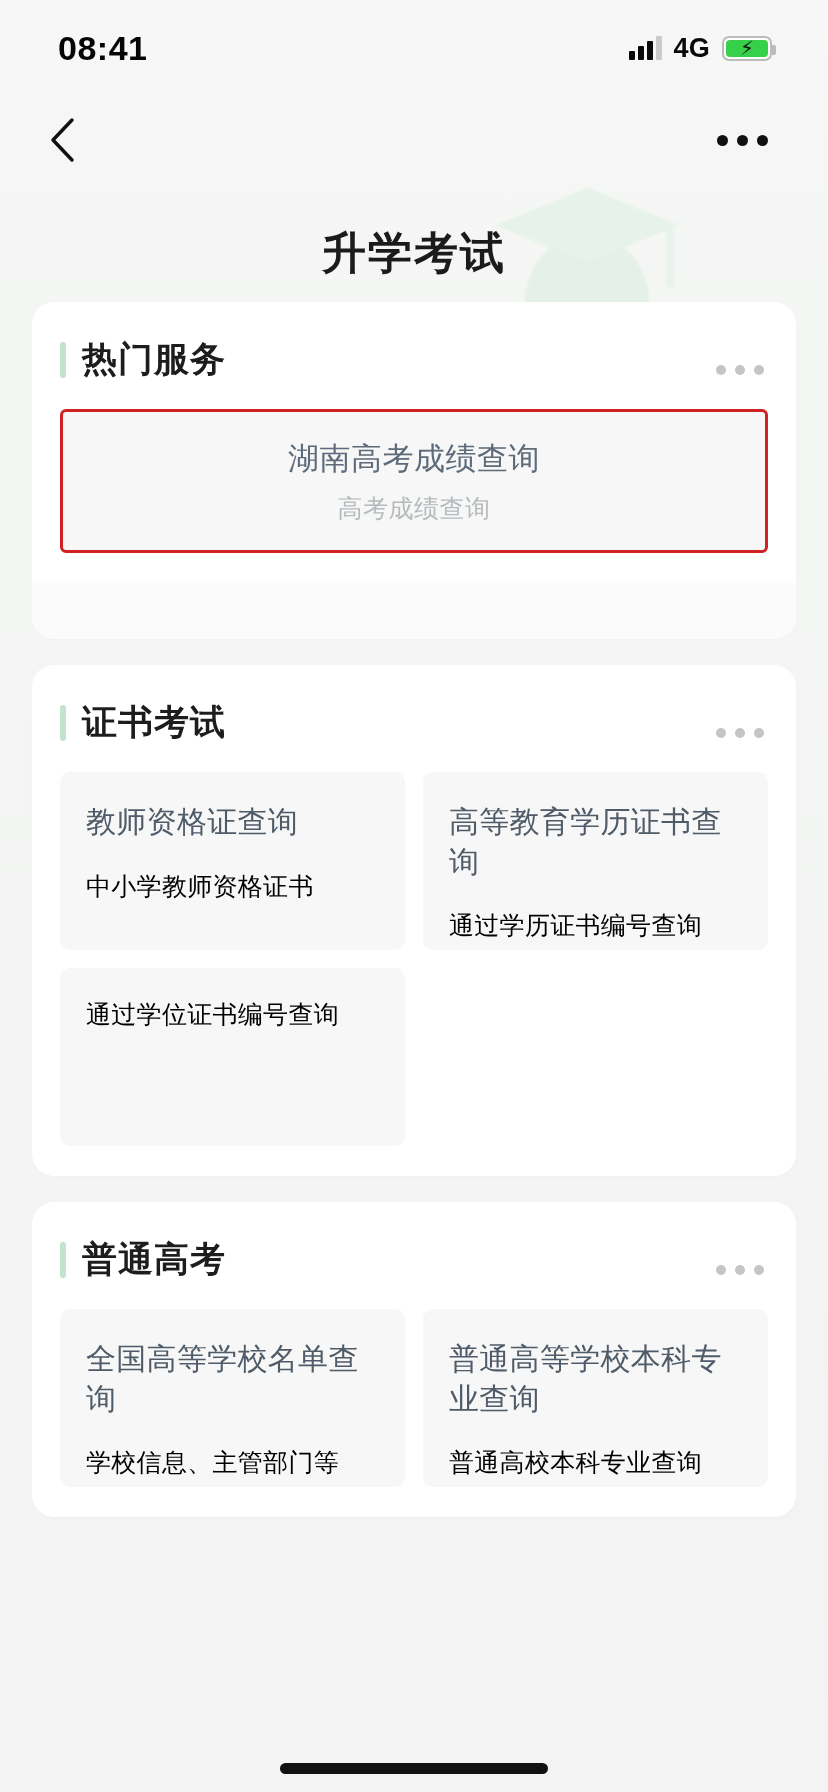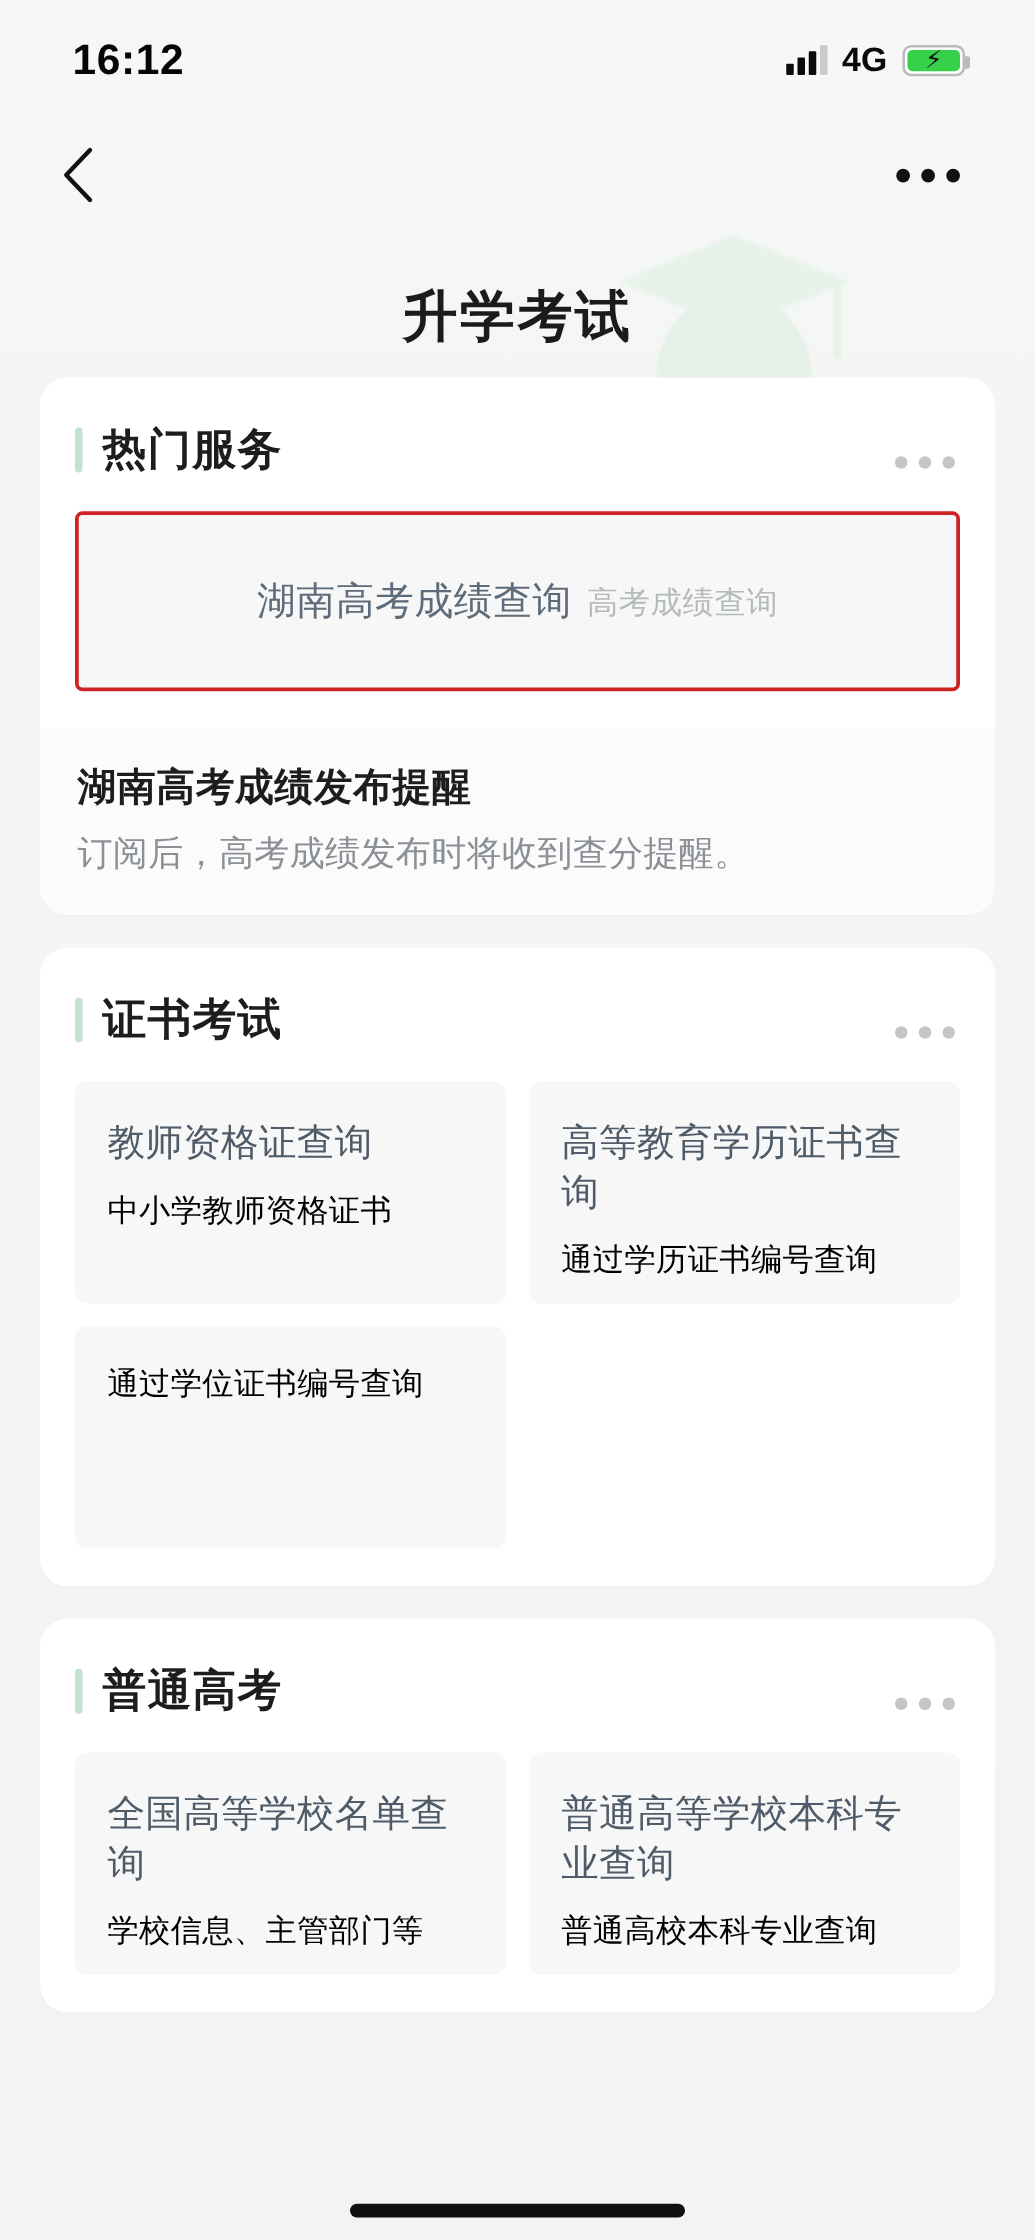--- a/index.html
+++ b/index.html
@@ -118,21 +118,21 @@
     width: 10px; height: 10px; border-radius: 50%; background: #c3c6c5; display: block;
   }
 
   
   .hot-wrap { padding: 0 28px 30px 28px; }
   .hot-tile {
     background: #f6f7f6;
     border: 3px solid #cf2222;
     border-radius: 6px;
     height: 144px;
-    display: flex; flex-direction: row;
+    display: flex; flex-direction: column;
     align-items: center; justify-content: center; gap: 12px;
   }
   .hot-title { font-size: 31px; color: #5d6b7a; letter-spacing: 0.5px; }
   .hot-sub { font-size: 25px; color: #b5babd; letter-spacing: 0.5px; }
 
   
   .sub-row {
     display: flex; align-items: center; justify-content: space-between;
     background: #fafbfa;
     border-radius: 0 0 22px 22px;
@@ -157,21 +157,21 @@
     display: grid;
     grid-template-columns: 1fr 1fr;
     gap: 18px;
     padding: 0 28px 30px 28px;
   }
   .tile {
     background: #f6f7f6;
     border-radius: 10px;
     min-height: 178px;
     padding: 30px 26px 0 26px;
-    display: flex; flex-direction: column; gap: 18px;
+    display: flex; flex-direction: column; gap: 28px;
   }
   .tile-title {
     font-size: 30px; color: #4f5b68; line-height: 1.32; letter-spacing: 0.3px;
   }
   .tile-sub {
     font-size: 25px; color: #000000; line-height: 1.3; letter-spacing: 0.3px;
   }
   .tile.ghost { background: transparent; }
 
   
@@ -180,21 +180,21 @@
     transform: translateX(-50%);
     width: 268px; height: 11px; border-radius: 6px; background: #111;
   }
 </style>
 </head>
 <body>
 
 <div class="phone">
 
   <div class="statusbar">
-    <div class="status-time">16:12</div>
+    <div class="status-time">08:41</div>
     <div class="status-right">
       <span class="signal">
           <i></i>
           <i></i>
           <i></i>
           <i></i>
         </span>
       <span class="net-label">4G</span>
       <span class="battery">
         <span class="fill"></span>
@@ -241,24 +241,20 @@
       </div>
 
       <div class="hot-wrap">
         <div class="hot-tile">
           <div class="hot-title">湖南高考成绩查询</div>
           <div class="hot-sub">高考成绩查询</div>
         </div>
       </div>
 
       <div class="sub-row">
-        <div class="sub-texts">
-          <div class="sub-title">湖南高考成绩发布提醒</div>
-          <div class="sub-desc">订阅后，高考成绩发布时将收到查分提醒。</div>
-        </div>
       </div>
     </div>
 
     <div class="card">
       <div class="sec-head">
         <div class="sec-head-left">
           <span class="sec-bar"></span>
           <span class="sec-title">证书考试</span>
         </div>
         <div class="sec-more">

